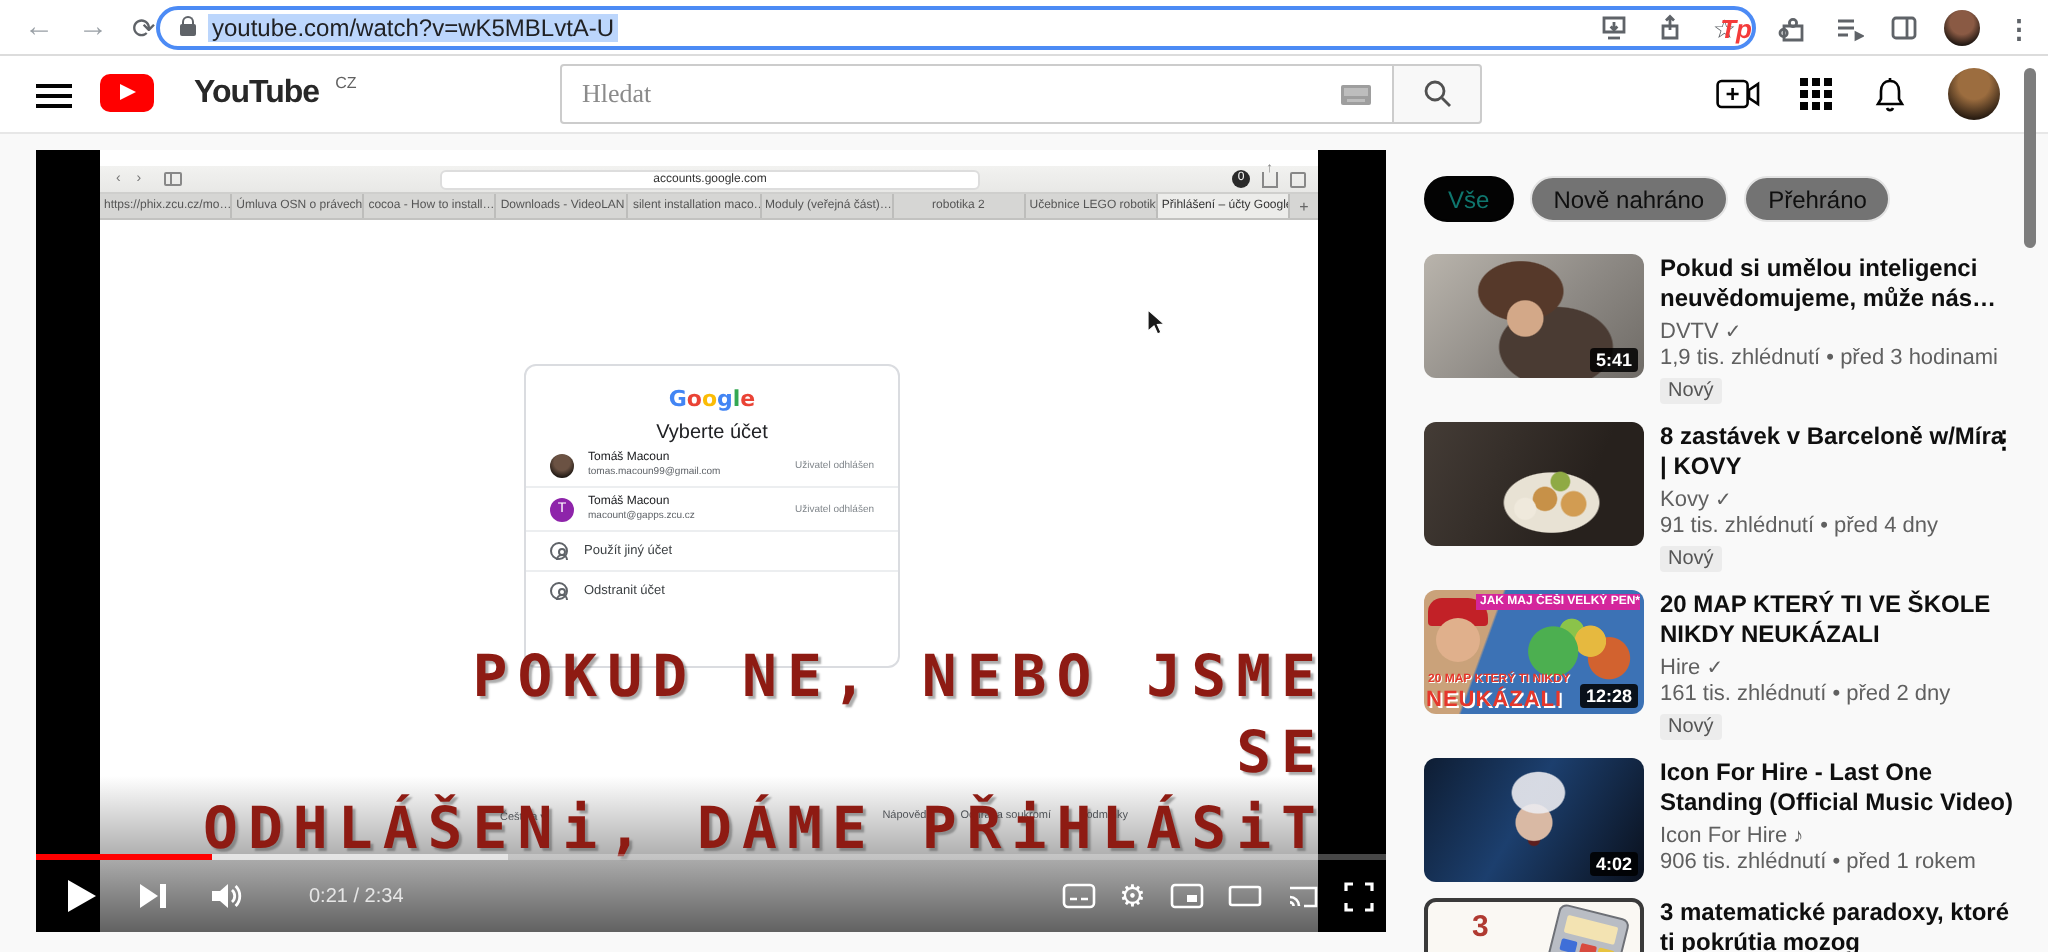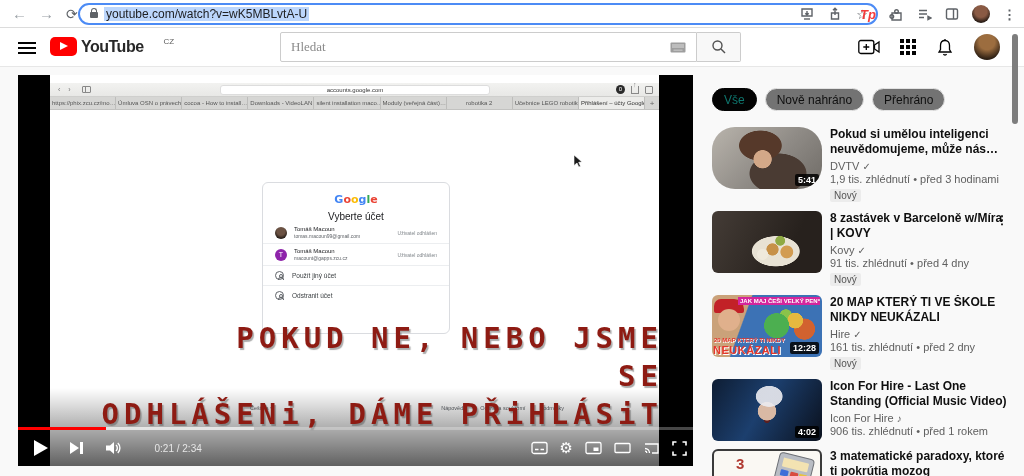--- a/index.html
+++ b/index.html
@@ -29,22 +29,22 @@
   
   .ythead { position:absolute; top:28px; left:0; width:1024px; height:39px; background:#fff;
             border-bottom:1px solid #e7e7e7; }
   .burger { position:absolute; left:18px; top:14px; width:18px; height:12px;
             border-top:2px solid #030303; border-bottom:2px solid #030303; }
   .burger:before { content:""; position:absolute; top:3px; left:0; width:18px; height:2px; background:#030303; }
   .ylogo { position:absolute; left:50px; top:9px; display:flex; align-items:flex-start; }
   .ylogo .tv { width:27px; height:19px; background:#ff0000; border-radius:5px; position:relative; }
   .ylogo .tv:after { content:""; position:absolute; left:10px; top:5px;
                      border-left:8px solid #fff; border-top:4.5px solid transparent; border-bottom:4.5px solid transparent; }
-  .ylogo .wordmark { font-size:16px; font-weight:bold; letter-spacing:-0.5px; color:#282828; margin-left:4px; line-height:19px; }
-  .ylogo .country { font-size:8px; color:#606060; margin-left:20px; }
+  .ylogo .wordmark { font-size:16px; font-weight:bold; letter-spacing:-0.5px; color:#282828; margin-left:20px; line-height:19px; }
+  .ylogo .country { font-size:8px; color:#606060; margin-left:8px; }
   .searchwrap { position:absolute; left:280px; top:4px; display:flex; height:30px; }
   .searchbox { width:417px; height:30px; border:1px solid #ccc; border-radius:2px 0 0 2px;
                background:#fff; display:flex; align-items:center; padding:0 10px; }
   .searchbox input { border:none; outline:none; flex:1; font-size:13px; color:#111;
                      font-family:Liberation Serif, serif; background:transparent; }
   .searchbox input::placeholder { color:#8b8b8b; }
   .searchbtn { width:44px; height:30px; background:#f8f8f8; border:1px solid #ccc; border-left:none;
                border-radius:0 2px 2px 0; display:flex; align-items:center; justify-content:center; }
   .ythead-right { position:absolute; right:24px; top:6px; display:flex; align-items:center; gap:20px; }
   .appgrid { display:grid; grid-template-columns:repeat(3,4px); grid-gap:2px; }
@@ -151,21 +151,21 @@
   .vbadge { display:inline-block; font-size:10px; color:#555; background:#ececec;
             padding:1px 4px; border-radius:2px; margin-top:3px; }
   .vbadge:empty { display:none; }
   .kebab { position:absolute; right:0; top:2px; color:#030303; font-size:12px; font-weight:bold; }
 
   
   .t1 { background:
         radial-gradient(circle at 46% 52%, #d3a888 0 13%, rgba(0,0,0,0) 14%),
         radial-gradient(ellipse at 44% 30%, #56392a 0 24%, rgba(0,0,0,0) 25%),
         radial-gradient(ellipse at 60% 75%, #4a3b33 0 30%, rgba(0,0,0,0) 31%),
-        linear-gradient(135deg,#b9b4ac,#8e8a85 55%,#6f6b66); border-radius: 23px; }
+        linear-gradient(135deg,#b9b4ac,#8e8a85 55%,#6f6b66); }
   .t2 { background:
         radial-gradient(circle at 46% 70%, #efe9dc 0 7%, rgba(0,0,0,0) 8%),
         radial-gradient(circle at 62% 48%, #8faa44 0 6%, rgba(0,0,0,0) 7%),
         radial-gradient(circle at 55% 62%, #c79148 0 8%, rgba(0,0,0,0) 9%),
         radial-gradient(circle at 68% 66%, #d29c52 0 7%, rgba(0,0,0,0) 8%),
         radial-gradient(ellipse at 58% 65%, #e8e2d4 0 26%, rgba(0,0,0,0) 27%),
         linear-gradient(115deg,#443c36,#27211d 70%); }
   .t4 { background:
         radial-gradient(ellipse at 52% 28%, rgba(235,235,240,0.9) 0 16%, rgba(0,0,0,0) 17%),
         radial-gradient(circle at 50% 52%, #d9b9a4 0 14%, rgba(0,0,0,0) 15%),

